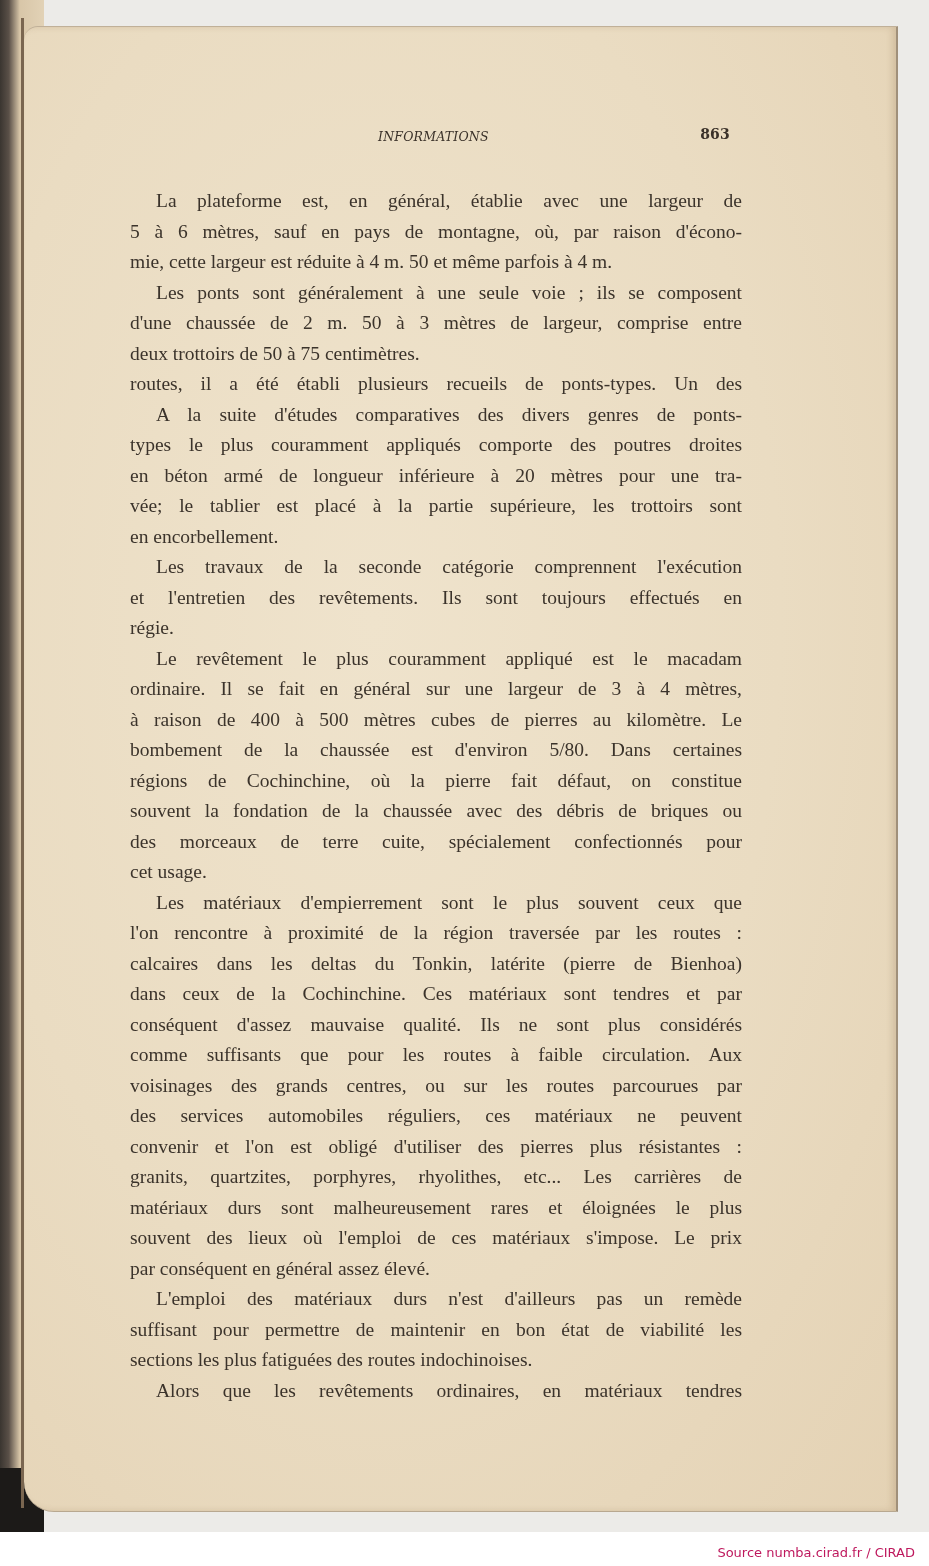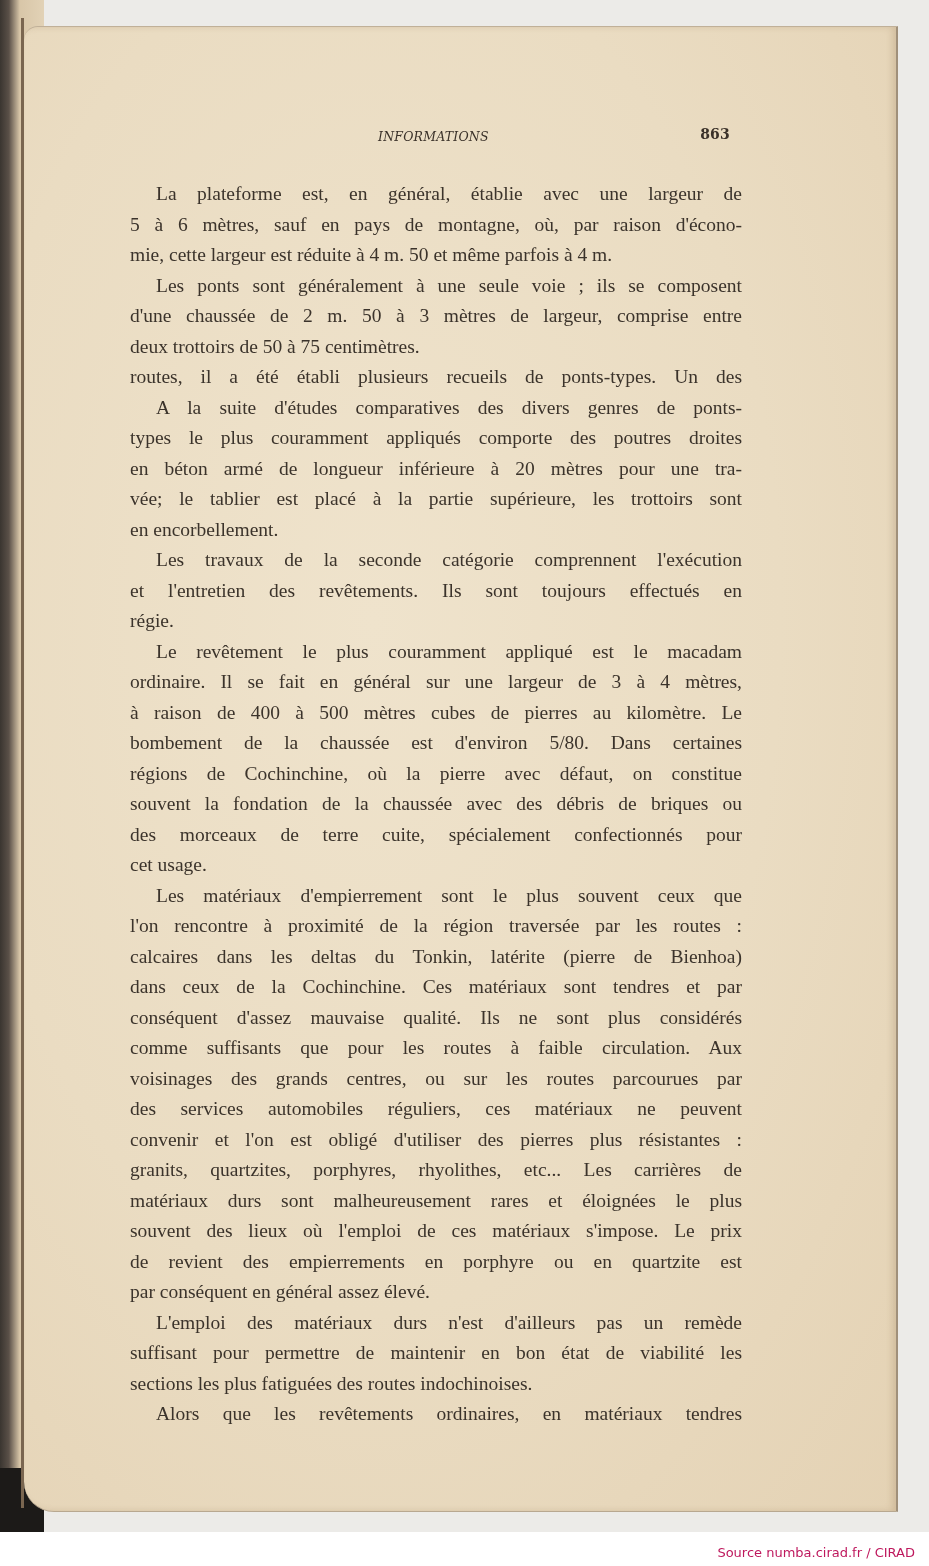--- a/index.html
+++ b/index.html
@@ -36,21 +36,21 @@
     box-shadow: inset -4px 0 6px rgba(120,90,50,0.18);
   }
   .running-head {
     position: absolute; left: 366px; top: 129px; width: 380px;
     font-family: "DejaVu Serif", serif; font-size: 12.5px; color: #3a3129;
     letter-spacing: 0.2px;
   }
   .running-head .title { position: absolute; left: 12px; top: 0; font-style: italic; }
   .running-head .pageno { position: absolute; right: 16px; top: -3px; font-weight: bold; font-size: 14px; }
   .body-text {
-    position: absolute; left: 130px; top: 179px; width: 612px;
+    position: absolute; left: 130px; top: 186px; width: 612px;
     font-family: "Liberation Serif", serif; font-size: 19.5px; color: #3b332b;
     line-height: 30.5px;
   }
   .para {
     margin: 0; text-align: justify; text-align-last: left;
     text-indent: 0;
   }
   .para .line { display: block; white-space: nowrap; text-align-last: justify; text-align: justify; }
   .para .line.last { text-align-last: left; }
   .para .line.indent { padding-left: 26px; }
@@ -96,39 +96,38 @@
     <div class="para">
       <span class="line indent">Les travaux de la seconde catégorie comprennent l'exécution</span>
       <span class="line">et l'entretien des revêtements. Ils sont toujours effectués en</span>
       <span class="line last">régie.</span>
     </div>
     <div class="para">
       <span class="line indent">Le revêtement le plus couramment appliqué est le macadam</span>
       <span class="line">ordinaire. Il se fait en général sur une largeur de 3 à 4 mètres,</span>
       <span class="line">à raison de 400 à 500 mètres cubes de pierres au kilomètre. Le</span>
       <span class="line">bombement de la chaussée est d'environ 5/80. Dans certaines</span>
-      <span class="line">régions de Cochinchine, où la pierre avec défaut, on constitue</span>
+      <span class="line">régions de Cochinchine, où la pierre fait défaut, on constitue</span>
       <span class="line">souvent la fondation de la chaussée avec des débris de briques ou</span>
       <span class="line">des morceaux de terre cuite, spécialement confectionnés pour</span>
       <span class="line last">cet usage.</span>
     </div>
     <div class="para">
       <span class="line indent">Les matériaux d'empierrement sont le plus souvent ceux que</span>
       <span class="line">l'on rencontre à proximité de la région traversée par les routes :</span>
       <span class="line">calcaires dans les deltas du Tonkin, latérite (pierre de Bienhoa)</span>
       <span class="line">dans ceux de la Cochinchine. Ces matériaux sont tendres et par</span>
       <span class="line">conséquent d'assez mauvaise qualité. Ils ne sont plus considérés</span>
       <span class="line">comme suffisants que pour les routes à faible circulation. Aux</span>
       <span class="line">voisinages des grands centres, ou sur les routes parcourues par</span>
       <span class="line">des services automobiles réguliers, ces matériaux ne peuvent</span>
       <span class="line">convenir et l'on est obligé d'utiliser des pierres plus résistantes :</span>
       <span class="line">granits, quartzites, porphyres, rhyolithes, etc... Les carrières de</span>
       <span class="line">matériaux durs sont malheureusement rares et éloignées le plus</span>
       <span class="line">souvent des lieux où l'emploi de ces matériaux s'impose. Le prix</span>
-      <span class="line">de revient des empierrements en porphyre ou en quartzite est</span>
       <span class="line last">par conséquent en général assez élevé.</span>
     </div>
     <div class="para">
       <span class="line indent">L'emploi des matériaux durs n'est d'ailleurs pas un remède</span>
       <span class="line">suffisant pour permettre de maintenir en bon état de viabilité les</span>
       <span class="line last">sections les plus fatiguées des routes indochinoises.</span>
     </div>
     <div class="para">
       <span class="line indent">Alors que les revêtements ordinaires, en matériaux tendres</span>
     </div>

